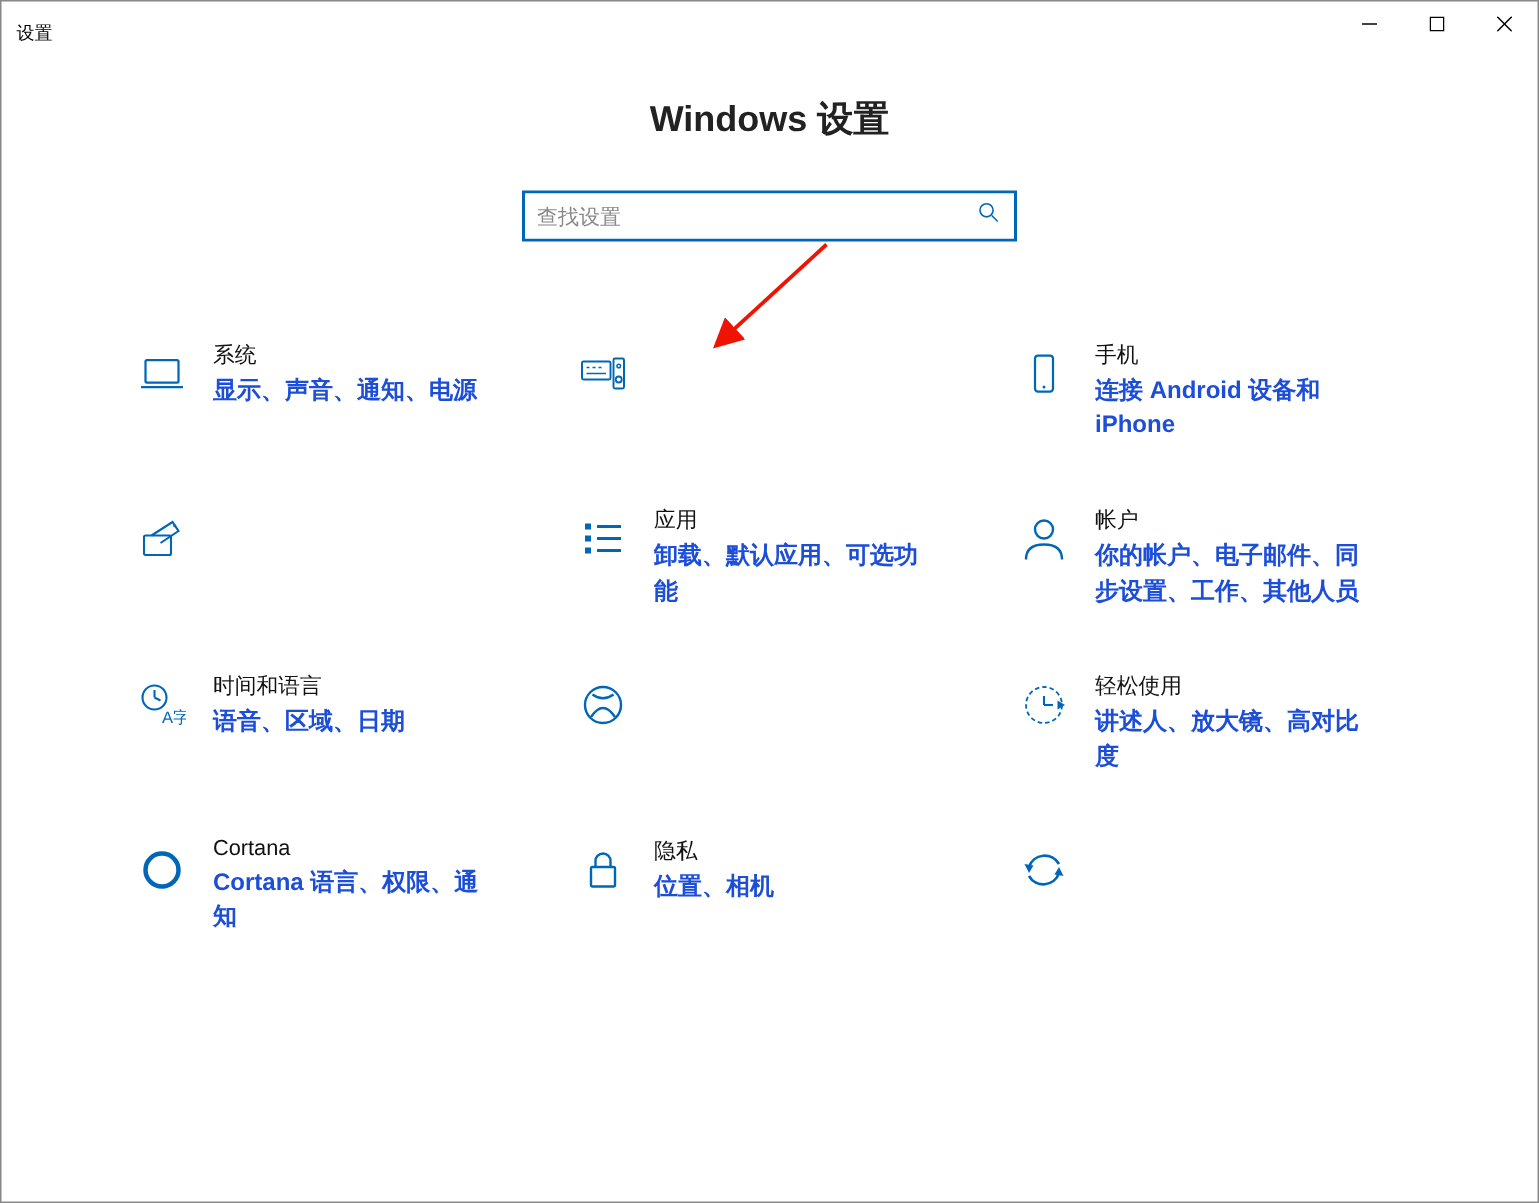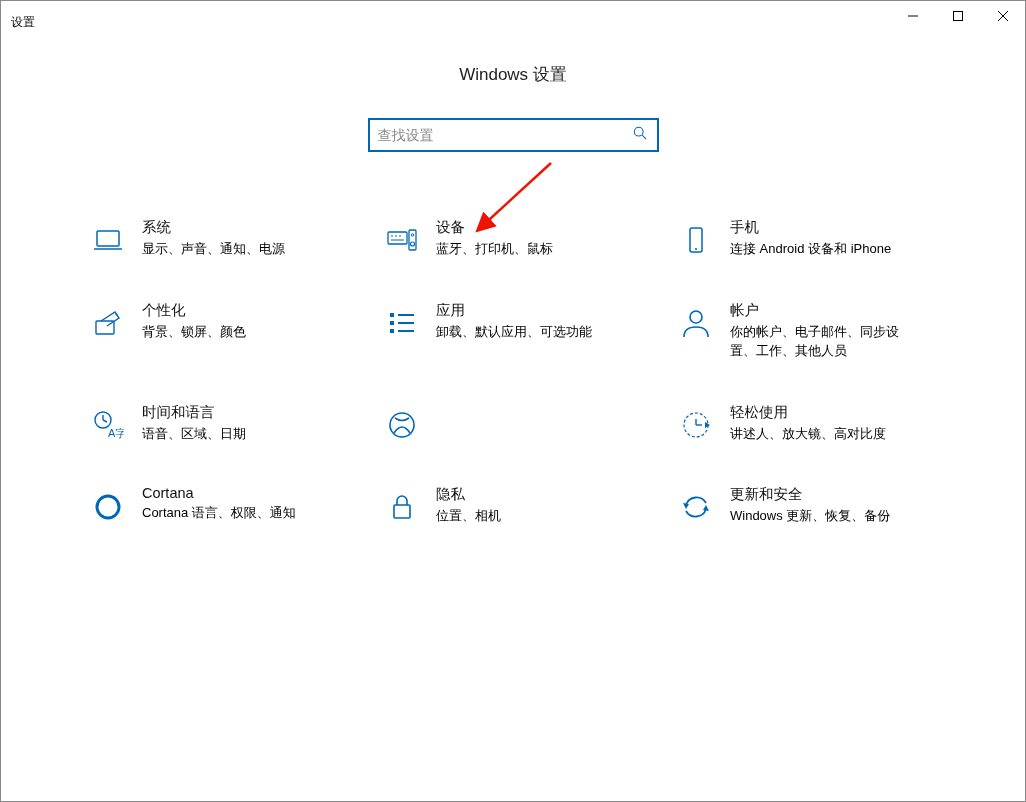--- a/index.html
+++ b/index.html
@@ -20,33 +20,33 @@
       display: flex;
       align-items: center;
       justify-content: center;
       cursor: pointer;
       color: #000;
     }
     .titlebar-btn svg { width: 10px; height: 10px; }
 
     .page-title {
       text-align: center;
-      font-size: 17px;
-      font-weight: 400;
+      font-size: 24px;
+      font-weight: 700;
       color: #222;
       margin-top: 32px;
     }
 
     .search-wrap {
       display: flex;
       justify-content: center;
       margin-top: 32px;
     }
     .search {
-      width: 291px;
+      width: 330px;
       height: 34px;
       border: 2px solid #0067b8;
       display: flex;
       align-items: flex-start;
       position: relative;
     }
     .search input {
       border: none;
       outline: none;
       width: 100%;
@@ -86,21 +86,21 @@
       display: flex;
       align-items: flex-end;
       justify-content: center;
       margin-right: 14px;
       color: #0067b8;
       flex-shrink: 0;
     }
     .item-icon svg { width: 32px; height: 32px; }
     .item-text { padding-top: 2px; max-width: 180px; }
     .item-title { font-size: 14.5px; color: #111; margin-bottom: 3px; }
-    .item-desc { font-size: 13px; color: #000000; line-height: 1.45; }
+    .item-desc { font-size: 16px; color: #1d4ed8; line-height: 1.45; font-weight: bold; }
 
     .arrow {
       position: absolute;
       left: 460px;
       top: 158px;
       pointer-events: none;
     }
 
     .stroke { fill: none; stroke: currentColor; }
   </style>
@@ -162,48 +162,40 @@
           <rect x="2" y="8" width="19" height="12" rx="1" class="stroke" stroke-width="1.3"></rect>
           <line x1="5" y1="12" x2="7" y2="12" class="stroke" stroke-width="1"></line>
           <line x1="9" y1="12" x2="11" y2="12" class="stroke" stroke-width="1"></line>
           <line x1="13" y1="12" x2="15" y2="12" class="stroke" stroke-width="1"></line>
           <line x1="5" y1="16" x2="18" y2="16" class="stroke" stroke-width="1"></line>
           <rect x="23" y="6" width="7" height="20" rx="1" class="stroke" stroke-width="1.3"></rect>
           <circle cx="26.5" cy="20" r="2" class="stroke" stroke-width="1.2"></circle>
           <circle cx="26.5" cy="11" r="1.2" class="stroke" stroke-width="1"></circle>
         </svg>
       </div>
-      <div class="item-text">
-        <div class="item-title">设备</div>
-        <div class="item-desc">蓝牙、打印机、鼠标</div>
-      </div>
     </div>
     <div class="item">
       <div class="item-icon">
         <svg viewBox="0 0 32 32">
           <rect x="10" y="4" width="12" height="24" rx="2" class="stroke" stroke-width="1.5"></rect>
           <circle cx="16" cy="25" r="1" fill="currentColor"></circle>
         </svg>
       </div>
       <div class="item-text">
         <div class="item-title">手机</div>
         <div class="item-desc">连接 Android 设备和 iPhone</div>
       </div>
     </div>
     <div class="item">
       <div class="item-icon">
         <svg viewBox="0 0 32 32">
           <rect x="4" y="14" width="18" height="13" rx="1" class="stroke" stroke-width="1.4"></rect>
           <path d="M9 14 L23 5 L27 11 L15 19" class="stroke" stroke-width="1.4"></path>
           <circle cx="24.5" cy="7.5" r="1" fill="currentColor"></circle>
         </svg>
-      </div>
-      <div class="item-text">
-        <div class="item-title">个性化</div>
-        <div class="item-desc">背景、锁屏、颜色</div>
       </div>
     </div>
     <div class="item">
       <div class="item-icon">
         <svg viewBox="0 0 32 32">
           <rect x="4" y="6" width="4" height="4" fill="currentColor"></rect>
           <rect x="4" y="14" width="4" height="4" fill="currentColor"></rect>
           <rect x="4" y="22" width="4" height="4" fill="currentColor"></rect>
           <line x1="12" y1="8" x2="28" y2="8" class="stroke" stroke-width="2"></line>
           <line x1="12" y1="16" x2="28" y2="16" class="stroke" stroke-width="2"></line>
@@ -288,24 +280,20 @@
       </div>
     </div>
     <div class="item">
       <div class="item-icon">
         <svg viewBox="0 0 32 32">
           <path d="M26 12 A11 11 0 0 0 6 14" class="stroke" stroke-width="1.8"></path>
           <polygon points="3,12 9,13 6,18" fill="currentColor"></polygon>
           <path d="M6 20 A11 11 0 0 0 26 18" class="stroke" stroke-width="1.8"></path>
           <polygon points="29,20 23,19 26,14" fill="currentColor"></polygon>
         </svg>
-      </div>
-      <div class="item-text">
-        <div class="item-title">更新和安全</div>
-        <div class="item-desc">Windows 更新、恢复、备份</div>
       </div>
     </div>
   </div>
 
 <svg class="arrow" width="100" height="82">
   <defs>
     <marker id="ah" markerWidth="8" markerHeight="8" refX="6" refY="4" orient="auto">
       <path d="M0,0 L8,4 L0,8 Z" fill="#ef1401"></path>
     </marker>
   </defs>

